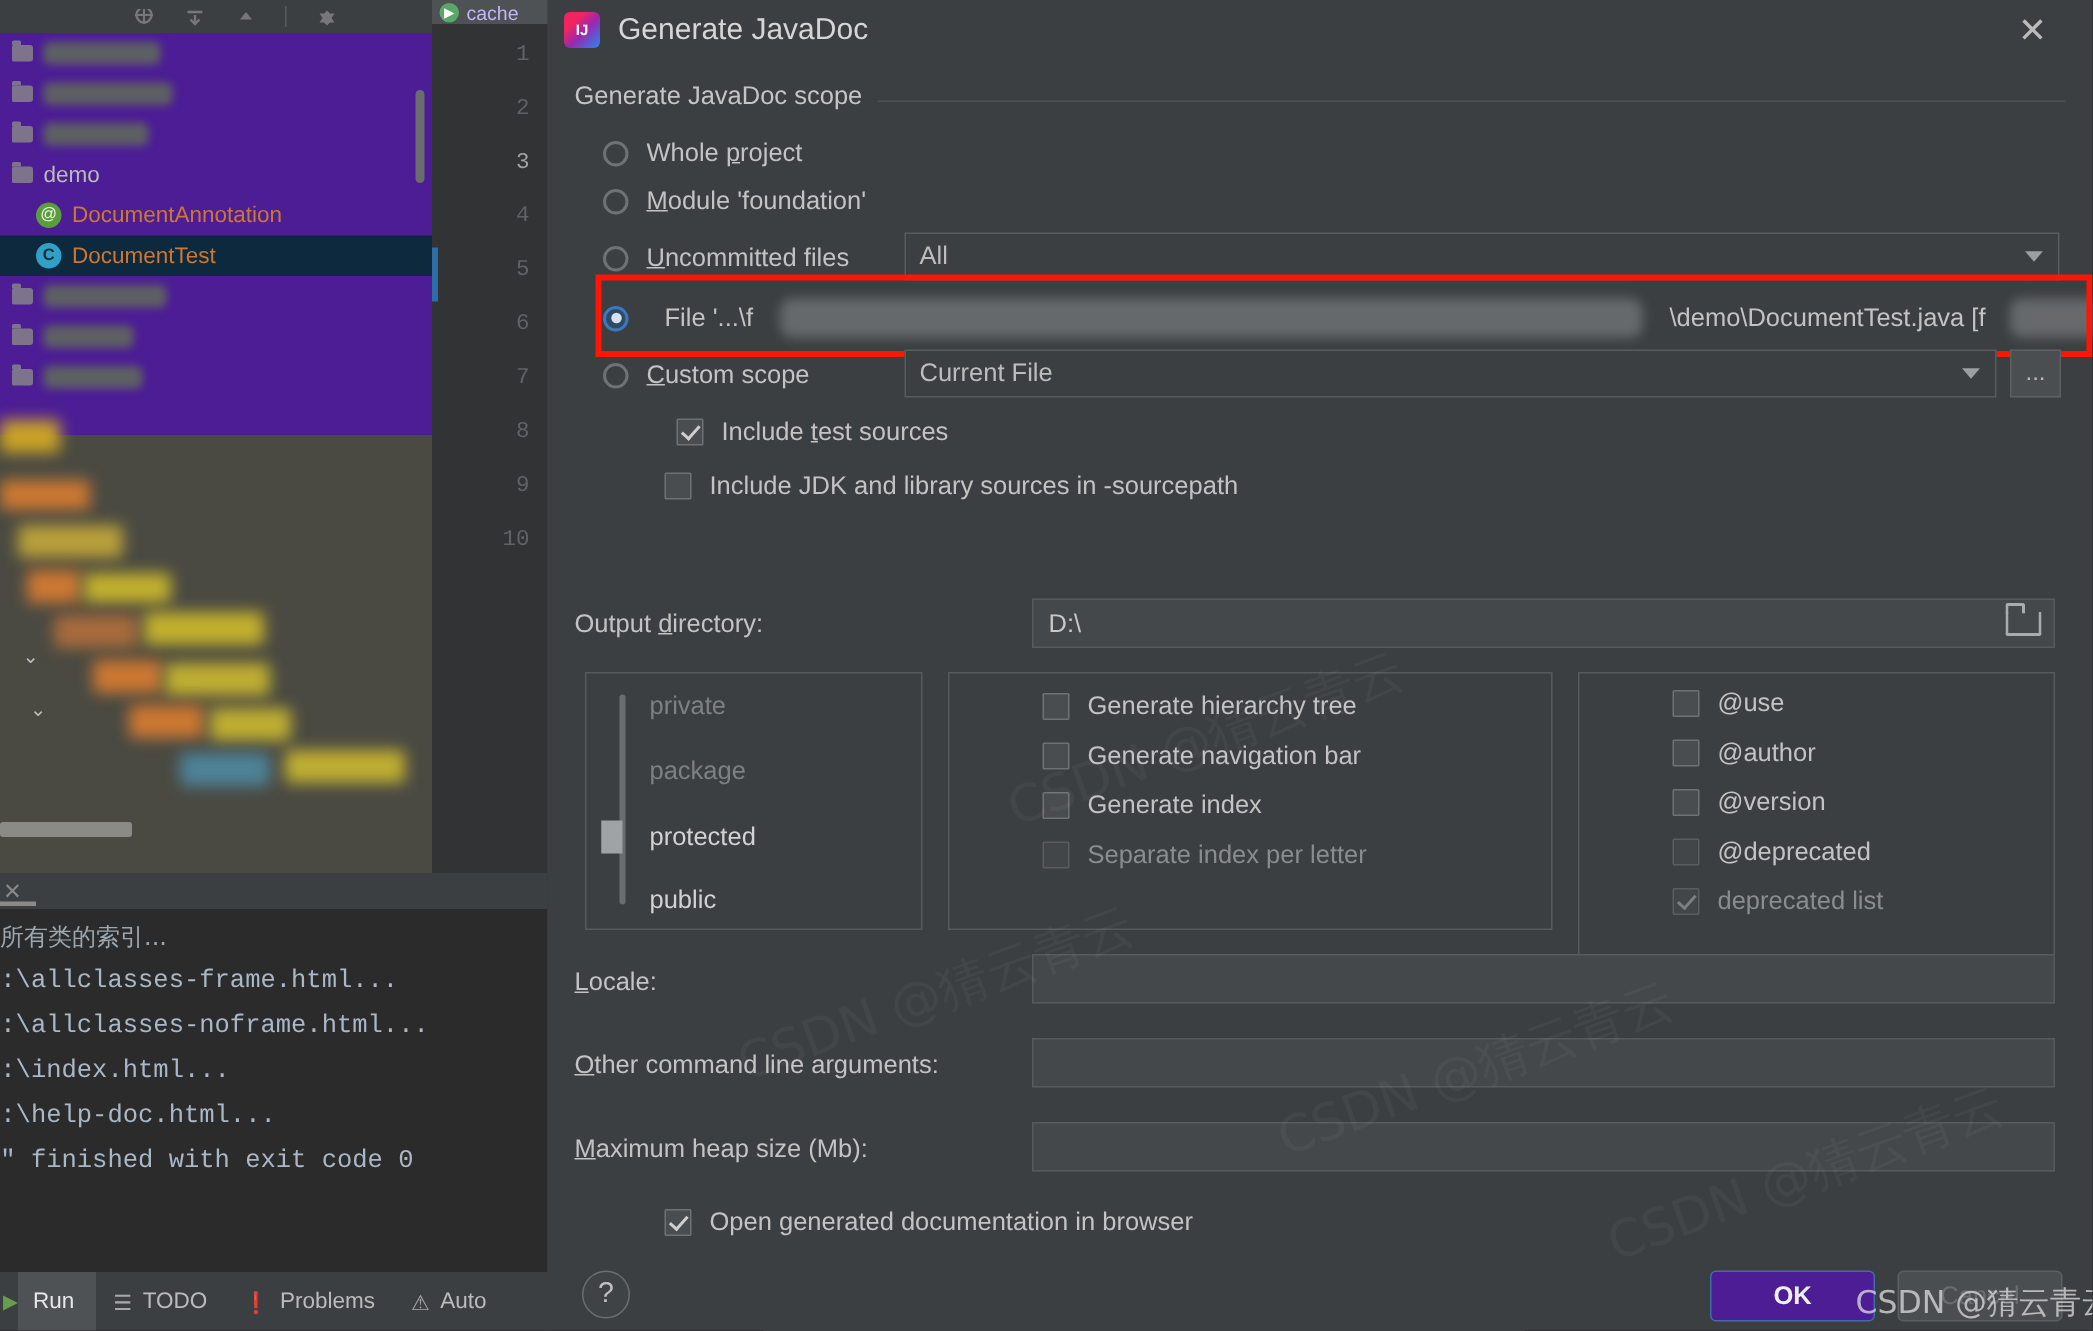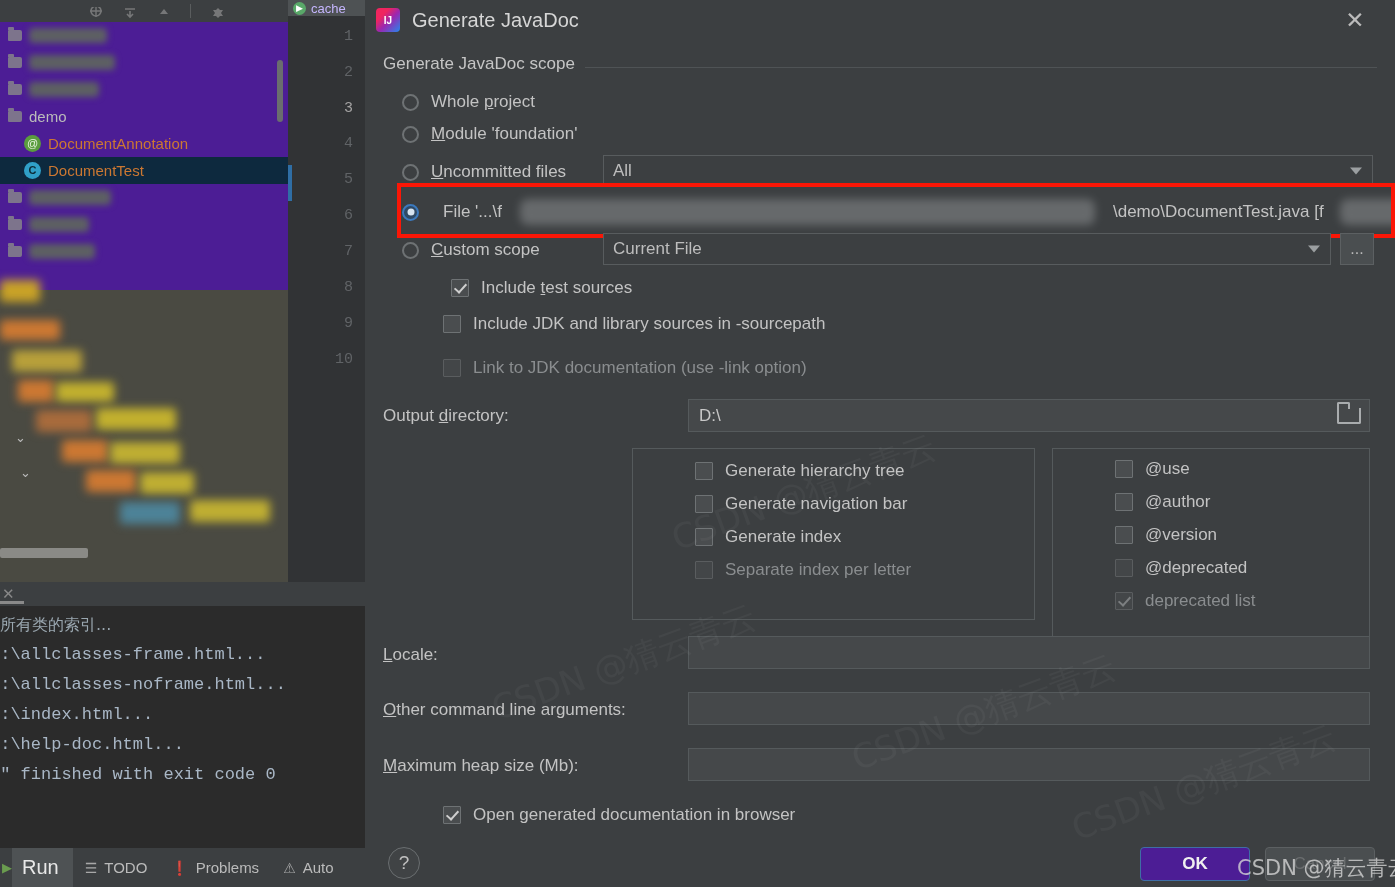--- a/index.html
+++ b/index.html
@@ -112,21 +112,21 @@
     line-height: 30px; white-space: nowrap; padding-left: 0px;
   }
   .cline.cn { font-family: "DejaVu Sans", sans-serif; font-size: 16px; color:#9aa7b0;}
 
   .statusbar {
     position: absolute; left: 0; top: 848px; width: 365px; height: 39px;
     background: #3c3f41; display: flex; align-items: center; gap: 0px;
   }
   .sb-run {
     height: 39px; display:flex; align-items:center; gap:6px; padding: 0 14px 0 10px;
-    background: #4e5254; color: #e8e8e8; font-size: 20px;
+    background: #4e5254; color: #e8e8e8; font-size: 15px;
   }
   .sb-item {
     height: 39px; display:flex; align-items:center; gap:7px; padding: 0 12px;
     color: #bbbbbb; font-size: 15px; white-space: nowrap;
   }
   .sb-gl { opacity:.85; font-size: 14px; }
 
   
   .dialog {
     position: absolute; left: 365px; top: 0; width: 1030px; height: 887px;
@@ -485,33 +485,37 @@
     </div>
 
     <div class="cbrow" style="left:38px;top:278px">
       <span class="cbox checked"></span>
       <span class="cblabel">Include <span class="u">t</span>est sources</span>
     </div>
     <div class="cbrow" style="left:30px;top:314px">
       <span class="cbox"></span>
       <span class="cblabel">Include JDK and library sources in -sourcepath</span>
     </div>
-    <div class="cbrow" style="left:30px;top:358px">
-      <span class="cbox dis"></span>
-      <span class="cblabel dis">Link to JDK documentation (use -link option)</span>
-    </div>
 
     <div class="flabel" style="left:18px;top:406px">Output <span class="u">d</span>irectory:</div>
     <div class="tfield" style="left:323px;top:399px;width:682px;height:33px">
       <span>D:\</span>
     </div>
     <div class="folder-btn" style="left:972px;top:408px">
         <i></i>
       </div>
 
+    <div class="panel" style="left:25px;top:448px;width:225px;height:172px">
+      <div class="vis-track"></div>
+      <div class="vis-thumb" style="top:98px"></div>
+      <span class="vis-item dim" style="top:12px">private</span>
+      <span class="vis-item dim" style="top:55px">package</span>
+      <span class="vis-item act" style="top:99px">protected</span>
+      <span class="vis-item act" style="top:141px">public</span>
+    </div>
 
     <div class="panel" style="left:267px;top:448px;width:403px;height:172px">
       <div class="cbrow" style="left:14px;top:12px">
         <span class="cbox"></span>
         <span class="cblabel">Generate hierarchy tree</span>
       </div>
       <div class="cbrow" style="left:14px;top:45px">
         <span class="cbox"></span>
         <span class="cblabel">Generate navigation bar</span>
       </div>

